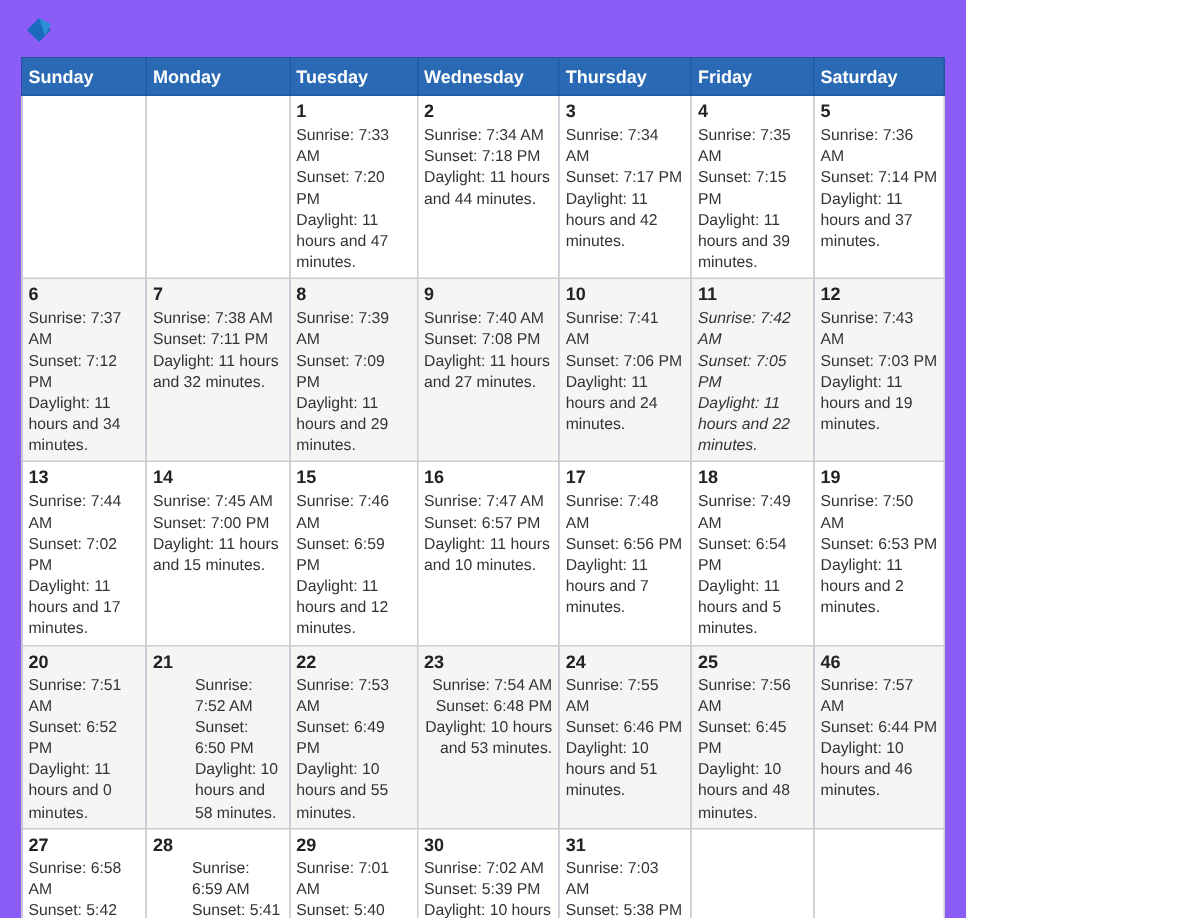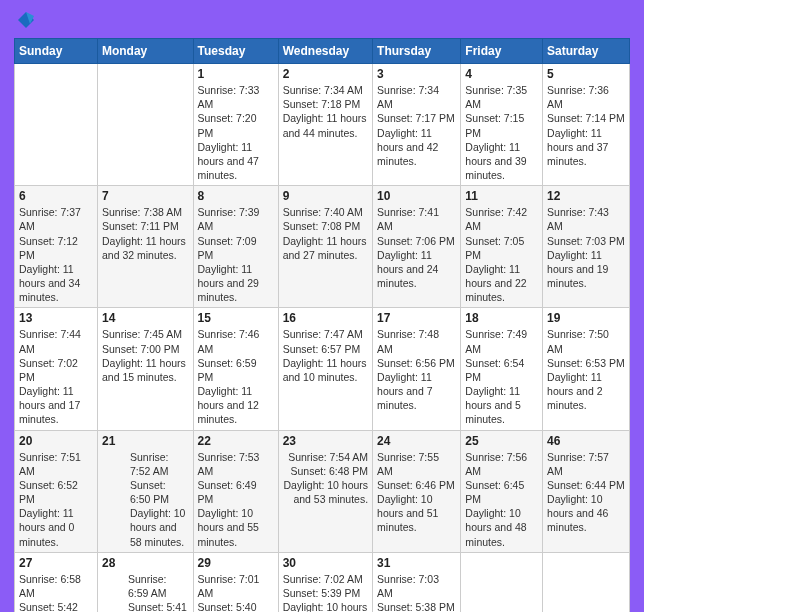--- a/index.html
+++ b/index.html
@@ -216,21 +216,21 @@
             <div class="cell-content">
               <div class="day-num">10</div>
               <div class="cell-info" style="white-space: pre-line;">Sunrise: 7:41 AM
 Sunset: 7:06 PM
 Daylight: 11 hours and 24 minutes.</div>
             </div>
           </td>
           <td>
             <div class="cell-content">
               <div class="day-num">11</div>
-              <div class="cell-info" style="white-space: pre-line;">Sunrise: 7:42 AM
+              <div class="cell-info" style="white-space: pre-line; font-style: italic;">Sunrise: 7:42 AM
 Sunset: 7:05 PM
 Daylight: 11 hours and 22 minutes.</div>
             </div>
           </td>
           <td>
             <div class="cell-content">
               <div class="day-num">12</div>
               <div class="cell-info" style="white-space: pre-line;">Sunrise: 7:43 AM
 Sunset: 7:03 PM
 Daylight: 11 hours and 19 minutes.</div>

